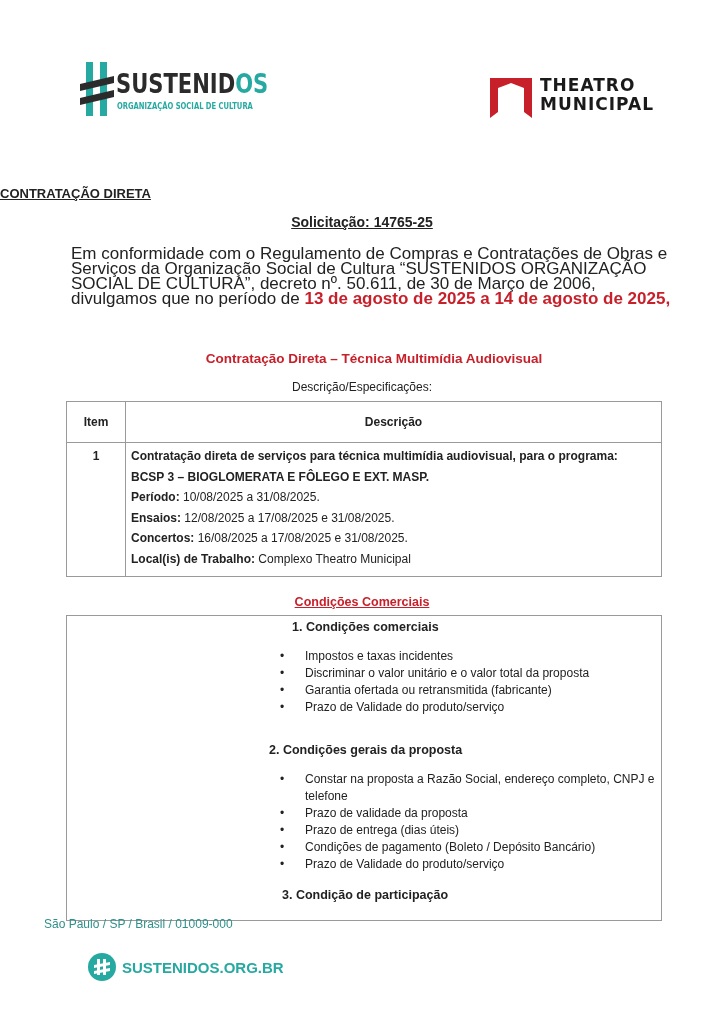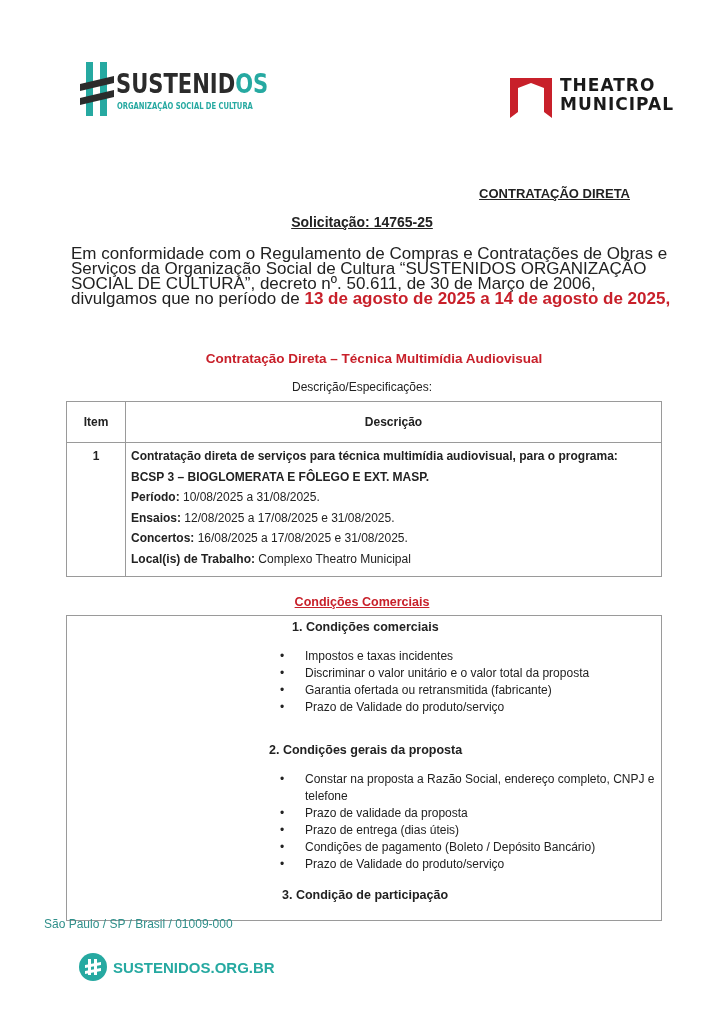--- a/index.html
+++ b/index.html
@@ -5,25 +5,25 @@
   html, body { margin:0; padding:0; background:#fff; }
   body { width:724px; height:1024px; position:relative; overflow:hidden; font-family:"Liberation Sans", sans-serif; color:#222; }
   .abs { position:absolute; }
   
   #sus-logo { left:80px; top:62px; width:180px; height:60px; }
   #sus-logo svg { position:absolute; left:0; top:0; }
   #sus-word { position:absolute; left:36px; top:6px; font-size:27px; font-weight:bold; letter-spacing:0px; color:#2b2b2b; font-family:"DejaVu Sans", sans-serif; transform:scaleX(0.78); transform-origin:left top; white-space:nowrap; }
   #sus-word .os { color:#26a9a1; }
   #sus-sub { position:absolute; left:37px; top:40px; font-size:8px; font-weight:bold; color:#26a9a1; white-space:nowrap; font-family:"DejaVu Sans", sans-serif; transform:scaleX(0.85); transform-origin:left top; }
   
-  #tm-logo { left:490px; top:72px; width:170px; height:50px;margin-left:20px; }
+  #tm-logo { left:490px; top:72px; width:170px; height:50px; }
   #tm-logo svg { position:absolute; left:0; top:2px; }
   #tm-name { position:absolute; left:50px; top:4px; font-size:17px; font-weight:bold; line-height:19px; color:#1a1a1a; letter-spacing:1px; white-space:nowrap; font-family:"DejaVu Sans", sans-serif; }
 
-  .title1 { left:0; width:630px; top:186px; text-align:right; font-weight:bold; font-size:13px; text-decoration:underline; }
+  .title1 { left:0; width:630px; top:186px; text-align:left; font-weight:bold; font-size:13px; text-decoration:underline; }
   .title2 { left:0; width:724px; top:214px; text-align:center; font-weight:bold; font-size:14px; text-decoration:underline; }
   .intro { left:71px; top:246px; width:600px; font-size:17px; line-height:15px; }
   .intro .red { color:#c8202a; font-weight:bold; }
   .subtitle { left:12px; width:724px; top:351px; text-align:center; font-weight:bold; font-size:13.5px; color:#c8202a; }
   .desc-label { left:0; width:724px; top:380px; text-align:center; font-weight:normal; font-size:12px; }
 
   table.spec { position:absolute; left:66px; top:401px; width:596px; border-collapse:collapse; font-size:12px; }
   table.spec td, table.spec th { border:1px solid #9a9a9a; }
   table.spec th { height:38px; font-weight:bold; font-size:12px; }
   table.spec th.item { width:56px; }
@@ -32,21 +32,21 @@
   .b { font-weight:bold; }
 
   .cond-title { left:0; width:724px; top:595px; text-align:center; font-weight:bold; font-size:12.5px; color:#c8202a; text-decoration:underline; }
   .cond-box { left:66px; top:615px; width:594px; height:304px; border:1px solid #9a9a9a; }
   .sec-h { position:absolute; font-weight:bold; font-size:12.5px; white-space:nowrap; }
   ul.bl { position:absolute; margin:0; padding:0; list-style:none; font-size:12px; line-height:17px; }
   ul.bl li { position:relative; padding-left:25px; }
   ul.bl li::before { content:"•"; position:absolute; left:0; top:0; }
 
   .addr { left:44px; top:916px; font-size:12px; line-height:16px; color:#2f8f8a; }
-  #footer-logo { left:79px; top:953px; height:30px; }
+  #footer-logo { left:88px; top:953px; height:30px; }
   #footer-url { position:absolute; left:34px; top:6px; font-size:15px; font-weight:bold; color:#26a9a1; white-space:nowrap; }
 </style>
 </head>
 <body>
 
 <div id="sus-logo" class="abs">
   <svg width="36" height="56" viewBox="0 0 36 56">
     <rect x="6" y="0" width="7" height="54" fill="#26a9a1"></rect>
     <rect x="20" y="0" width="7" height="54" fill="#26a9a1"></rect>
     <polygon points="0,22 34,14 34,21 0,29" fill="#2b2b2b"></polygon>

